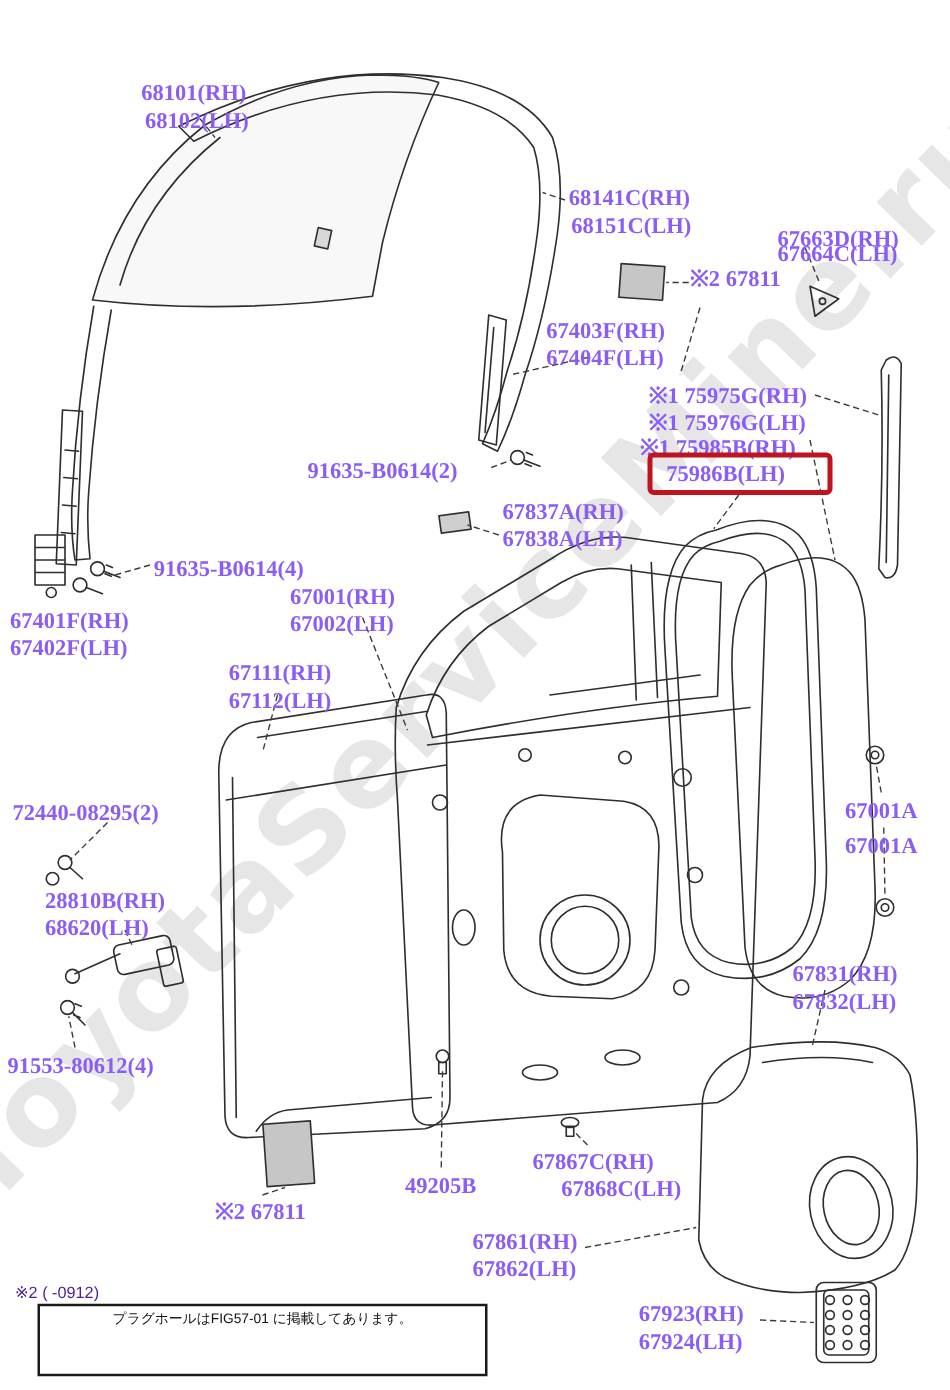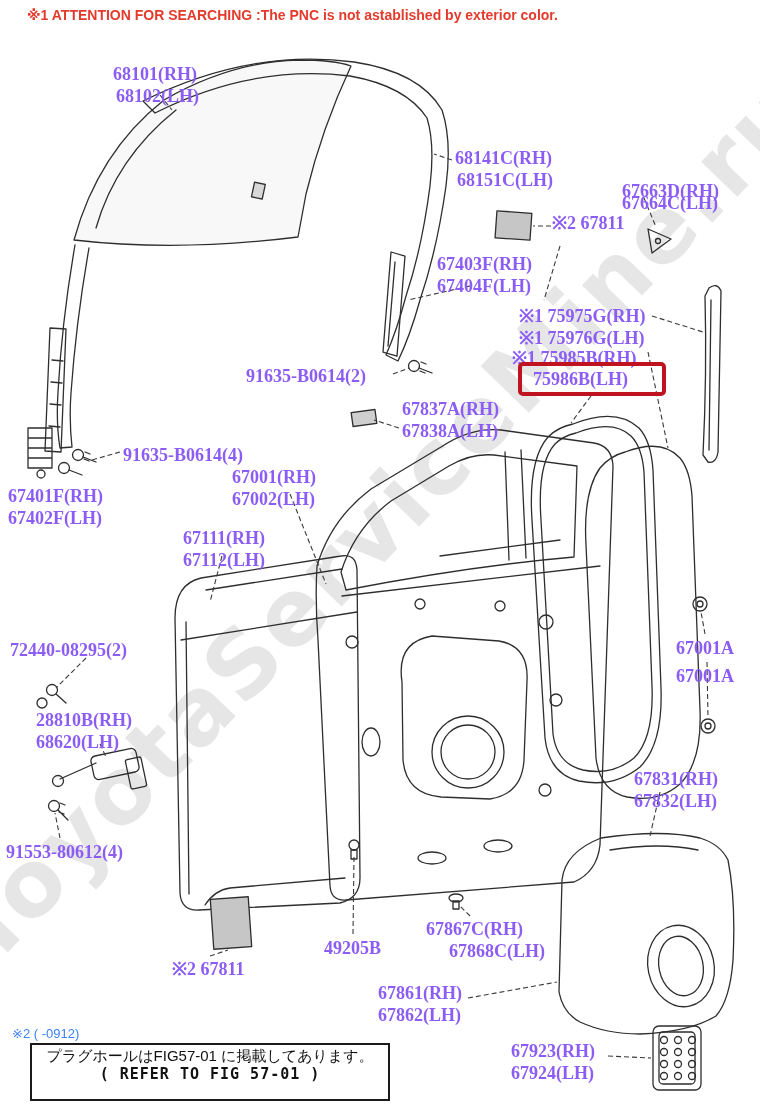--- a/index.html
+++ b/index.html
@@ -5,25 +5,25 @@
   *{margin:0;padding:0;box-sizing:border-box}
   body{background:#fff}
   .stage{position:relative;width:760px;height:1112px;background:#fff;overflow:hidden}
   .art{position:absolute;left:0;top:0}
   .pl{position:absolute;font:bold 18px "Liberation Serif","DejaVu Serif",serif;color:#8b5cf6;white-space:pre;line-height:20px}
   .note{position:absolute;font:bold 14px "Liberation Sans","DejaVu Sans",sans-serif;color:#e43a2c;white-space:pre}
   .hl{position:absolute;border:4px solid #bf1420;border-radius:5px;background:transparent}
   .wm{position:absolute;left:-230px;top:468px;width:1220px;text-align:center;
       font:bold 92px "DejaVu Sans",sans-serif;letter-spacing:3px;color:rgba(90,90,90,0.15);
       transform:rotate(-46deg);pointer-events:none;white-space:nowrap}
-  .fn-prefix{position:absolute;left:12px;top:1026px;font:13px "Liberation Sans","DejaVu Sans",sans-serif;color:#3b82f6}
+  .fn-prefix{position:absolute;left:12px;top:1026px;font:13px "Liberation Sans","DejaVu Sans",sans-serif;color:#4c1d95}
   .fbox{position:absolute;left:30px;top:1043px;width:360px;height:58px;border:2px solid #1a1a1a;
         padding-top:3px;text-align:center;color:#111;background:#fff;
         font-family:"Liberation Sans","DejaVu Sans",sans-serif}
-  .fjp{font-size:15px;line-height:15px}
+  .fjp{font-size:11px;line-height:15px}
   .fen{font-size:12px;line-height:15px}
   .fref{font:bold 15px "DejaVu Sans Mono",monospace;letter-spacing:1px;margin-top:2px}
   .code{position:absolute;left:690px;top:1113px;font:14px "Liberation Serif","DejaVu Serif",serif;color:#4d7c0f}
 </style>
 </head>
 <body>
 
 <div class="stage">
 
   <div class="wm">ToyotaServiceMine.ru</div>
@@ -190,21 +190,20 @@
       <path d="M660,792 L650,836"></path>
       <path d="M353,934 L354,857"></path>
       <path d="M470,916 L459,905"></path>
       <path d="M468,998 L557,982"></path>
       <path d="M608,1056 L651,1058"></path>
       <path d="M210,956 L228,950"></path>
       <path d="M560,246 L544,300"></path>
     </g>
   </svg>
 
-  <div class="note" style="left:27px;top:7px">※1 ATTENTION FOR SEARCHING :The PNC is not astablished by exterior color.</div>
 
   <div class="pl" style="left:113px;top:64px">68101(RH)</div>
   <div class="pl" style="left:116px;top:86px">68102(LH)</div>
   <div class="pl" style="left:455px;top:148px">68141C(RH)</div>
   <div class="pl" style="left:457px;top:170px">68151C(LH)</div>
   <div class="pl" style="left:622px;top:181px">67663D(RH)</div>
   <div class="pl" style="left:622px;top:193px">67664C(LH)</div>
   <div class="pl" style="left:552px;top:213px">※2 67811</div>
   <div class="pl" style="left:437px;top:254px">67403F(RH)</div>
   <div class="pl" style="left:437px;top:276px">67404F(LH)</div>
@@ -238,18 +237,17 @@
   <div class="pl" style="left:426px;top:919px">67867C(RH)</div>
   <div class="pl" style="left:449px;top:941px">67868C(LH)</div>
   <div class="pl" style="left:378px;top:983px">67861(RH)</div>
   <div class="pl" style="left:378px;top:1005px">67862(LH)</div>
   <div class="pl" style="left:511px;top:1041px">67923(RH)</div>
   <div class="pl" style="left:511px;top:1063px">67924(LH)</div>
 
   <div class="fn-prefix">※2 ( -0912)</div>
   <div class="fbox">
     <div class="fjp">プラグホールはFIG57-01 に掲載してあります。</div>
-    <div class="fref">( REFER TO FIG 57-01 )</div>
   </div>
 
   <div class="code">674357B</div>
 
 </div>
 
 </body></html>

